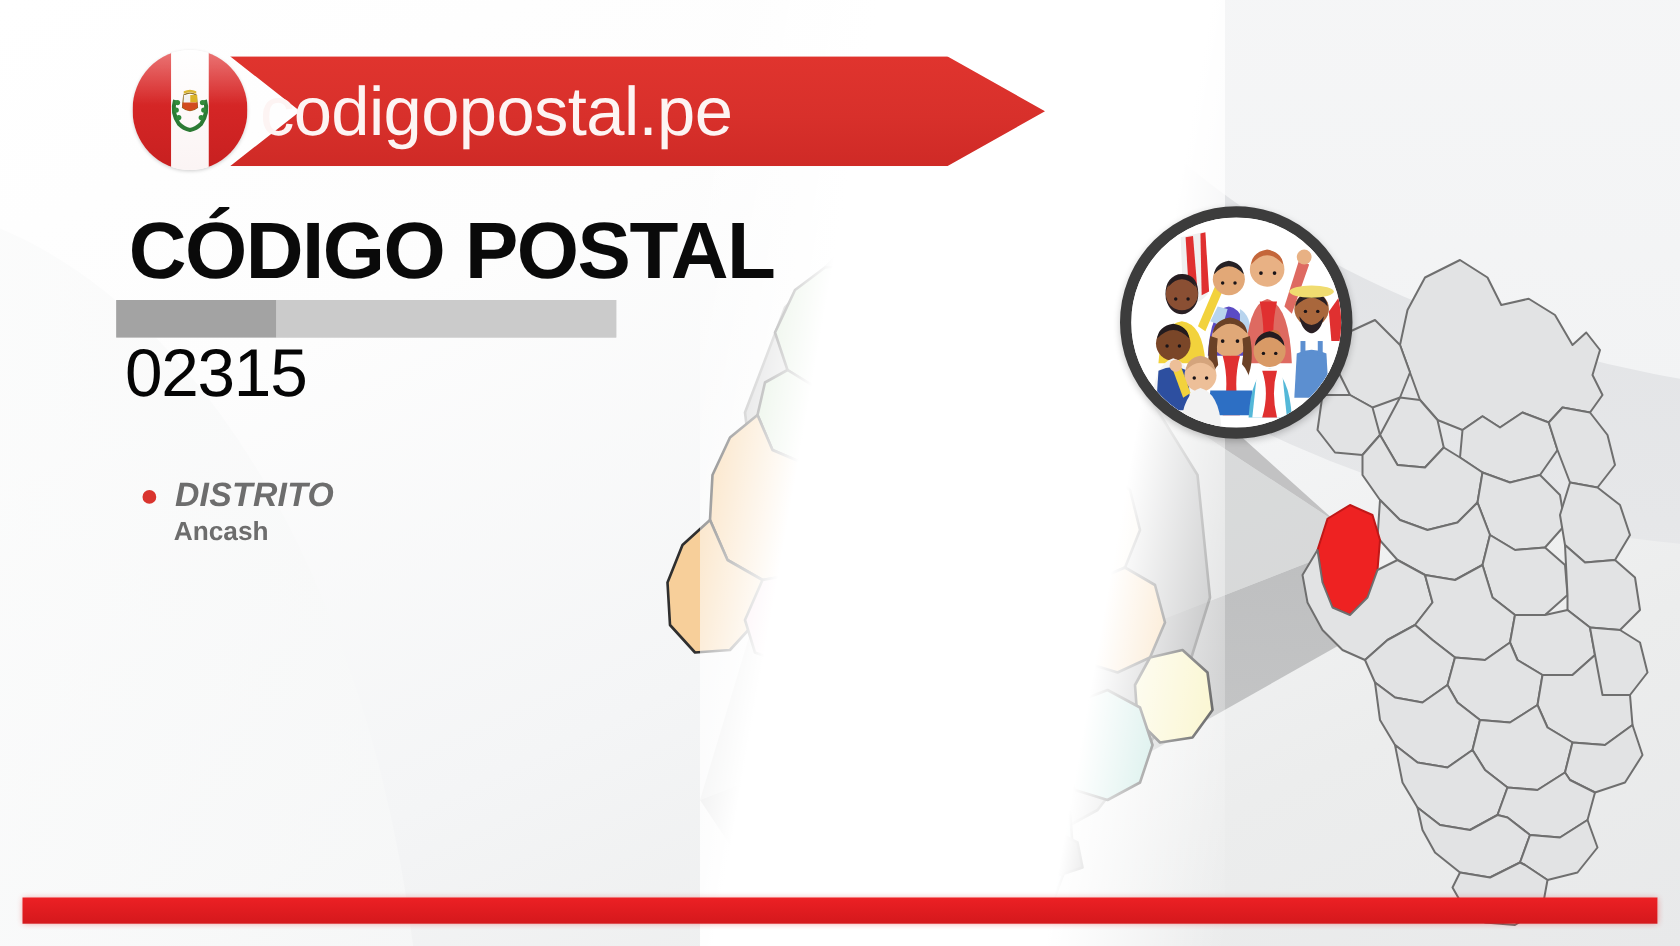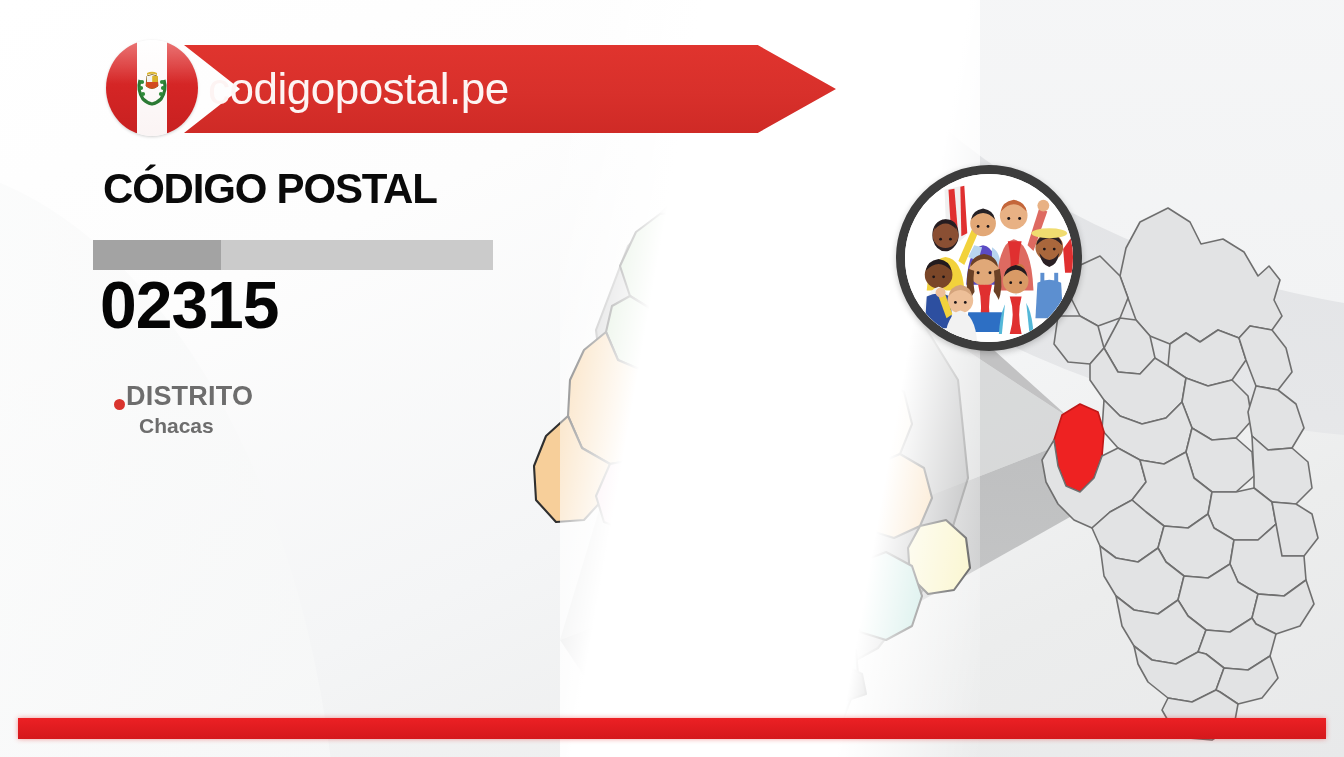--- a/index.html
+++ b/index.html
@@ -89,31 +89,31 @@
     width: 652px; height: 88px;
     background: linear-gradient(180deg, #e0342e 0%, #d8302b 55%, #cf2a26 100%);
     clip-path: polygon(0 0, 88% 0, 100% 50%, 88% 100%, 0 100%, 8.6% 50%);
   }
   #banner-text {
     position: absolute;
     left: 0; top: 0; right: 0; bottom: 0;
     display: flex; align-items: center;
     padding-left: 108px;
     color: #fdf4f3;
-    font-size: 44px;
+    font-size: 55px;
     font-weight: 400;
     letter-spacing: -0.5px;
     white-space: nowrap;
   }
 
   
   #headline {
     position: absolute;
     left: 103px; top: 168px;
-    font-size: 42px;
+    font-size: 64px;
     font-weight: 700;
     color: #0a0a0a;
     letter-spacing: -1.2px;
     white-space: nowrap;
     line-height: 1;
   }
   #divider {
     position: absolute;
     left: 93px; top: 240px;
     width: 400px; height: 30px;
@@ -126,39 +126,40 @@
     background: #a3a3a3;
   }
   #divider .seg-light {
     flex: 1;
     height: 100%;
     background: #cbcbcb;
   }
   #postal-code {
     position: absolute;
     left: 100px; top: 272px;
-    font-size: 66px;
-    font-weight: 700;
+    font-size: 54px;
+    font-weight: 400;
     color: #050505;
     letter-spacing: -1px;
     line-height: 1;
     white-space: nowrap;
   }
 
   #info-list {
     position: absolute;
     left: 114px; top: 383px;
     width: 470px;
   }
   .info-item { margin-bottom: 38px; }
   .info-head {
     display: flex;
-    align-items: flex-end;
-    gap: 1px;
+    align-items: center;
+    gap: 15px;
     line-height: 1;
+    font-style: italic;
   }
   .bullet {
     width: 11px; height: 11px;
     border-radius: 50%;
     background: #d9342e;
     flex: 0 0 auto;
     margin-top: 2px;
   }
   .info-label {
     font-size: 27px;
@@ -363,21 +364,21 @@
 
   <div id="postal-code">02315</div>
 
   <div id="info-list">
 
     <div class="info-item">
       <div class="info-head">
         <span class="bullet"></span>
         <span class="info-label">DISTRITO</span>
       </div>
-      <div class="info-value">Chacas</div>
+      <div class="info-value">Ancash</div>
     </div>
 
     <div class="info-item">
     </div>
 
 
   </div>
 
   <div id="magnifier">
     <svg class="crowd" viewBox="0 0 170 170">

